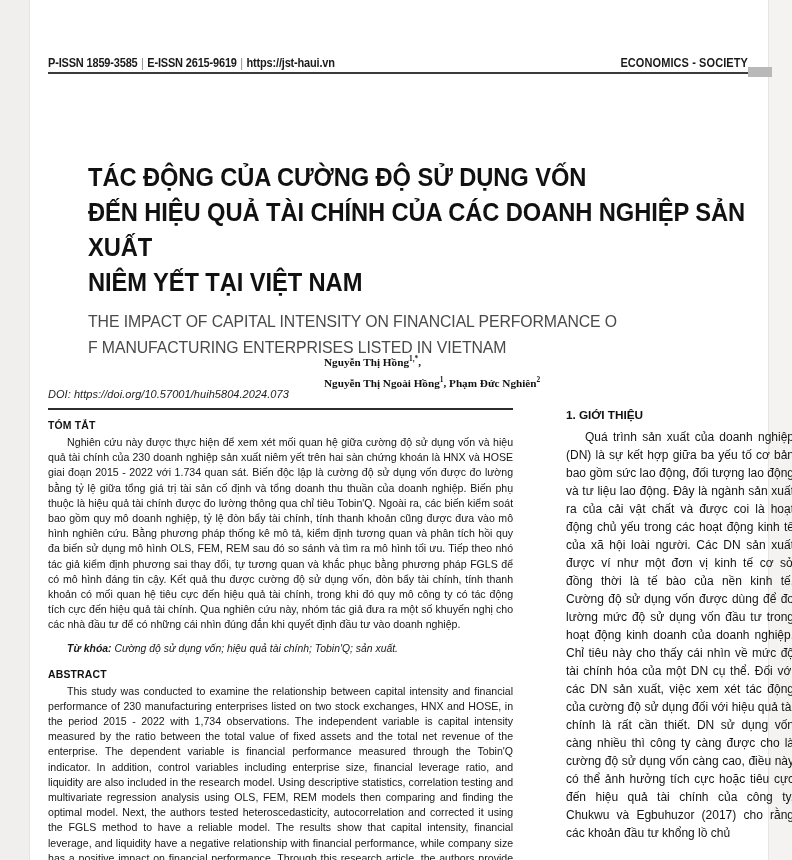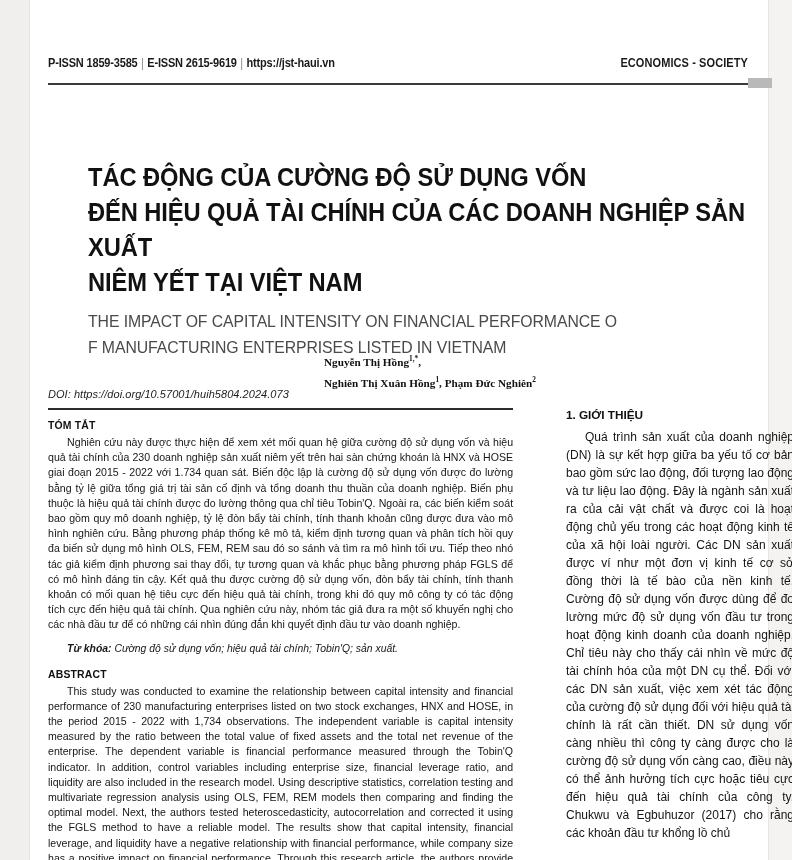--- a/index.html
+++ b/index.html
@@ -51,21 +51,21 @@
     left: 17px;
     top: 48px;
     width: 700px;
     height: 30px;
   }
   .rh-inner {
     display: flex;
     justify-content: space-between;
     align-items: flex-end;
     height: 22px;
-    padding-bottom: 12px;
+    padding-bottom: 1px;
   }
   .rh-left {
     font-family: "Liberation Sans Narrow", "Liberation Sans", sans-serif;
     font-size: 12.5px;
     font-weight: 700;
     color: #1a1a1a;
     letter-spacing: -0.2px;
     transform: scaleX(0.88);
     transform-origin: left bottom;
     white-space: nowrap;
@@ -268,21 +268,21 @@
         <div>NIÊM YẾT TẠI VIỆT NAM</div>
       </div>
       <div class="title-en">
         <div>THE IMPACT OF CAPITAL INTENSITY ON FINANCIAL PERFORMANCE O</div>
         <div>F MANUFACTURING ENTERPRISES LISTED IN VIETNAM</div>
       </div>
     </div>
 
     <div class="authors">
       <div><span>Nguyễn Thị Hồng</span><sup>1,*</sup><span>,</span></div>
-      <div><span>Nghiên Thị Xuân Hồng</span><sup>1</sup><span>, </span><span>Phạm Đức Nghiên</span><sup>2</sup></div>
+      <div><span>Nguyễn Thị Ngoài Hồng</span><sup>1</sup><span>, </span><span>Phạm Đức Nghiên</span><sup>2</sup></div>
     </div>
 
     <div class="doi">DOI: https://doi.org/10.57001/huih5804.2024.073</div>
 
     <div class="col-left">
 
       <div class="section-rule"></div>
       <div class="sec-head">TÓM TẮT</div>
       <div class="abs-body">
         <p>Nghiên cứu này được thực hiện để xem xét mối quan hệ giữa cường độ sử dụng vốn và hiệu quả tài chính của 230 doanh nghiệp sản xuất niêm yết trên hai sàn chứng khoán là HNX và HOSE giai đoạn 2015 - 2022 với 1.734 quan sát. Biến độc lập là cường độ sử dụng vốn được đo lường bằng tỷ lệ giữa tổng giá trị tài sản cố định và tổng doanh thu thuần của doanh nghiệp. Biến phụ thuộc là hiệu quả tài chính được đo lường thông qua chỉ tiêu Tobin'Q. Ngoài ra, các biến kiểm soát bao gồm quy mô doanh nghiệp, tỷ lệ đòn bẩy tài chính, tính thanh khoản cũng được đưa vào mô hình nghiên cứu. Bằng phương pháp thống kê mô tả, kiểm định tương quan và phân tích hồi quy đa biến sử dụng mô hình OLS, FEM, REM sau đó so sánh và tìm ra mô hình tối ưu. Tiếp theo nhó tác giả kiểm định phương sai thay đổi, tự tương quan và khắc phục bằng phương pháp FGLS để có mô hình đáng tin cậy. Kết quả thu được cường độ sử dụng vốn, đòn bẩy tài chính, tính thanh khoản có mối quan hệ tiêu cực đến hiệu quả tài chính, trong khi đó quy mô công ty có tác động tích cực đến hiệu quả tài chính. Qua nghiên cứu này, nhóm tác giả đưa ra một số khuyến nghị cho các nhà đầu tư để có những cái nhìn đúng đắn khi quyết định đầu tư vào doanh nghiệp.</p>

